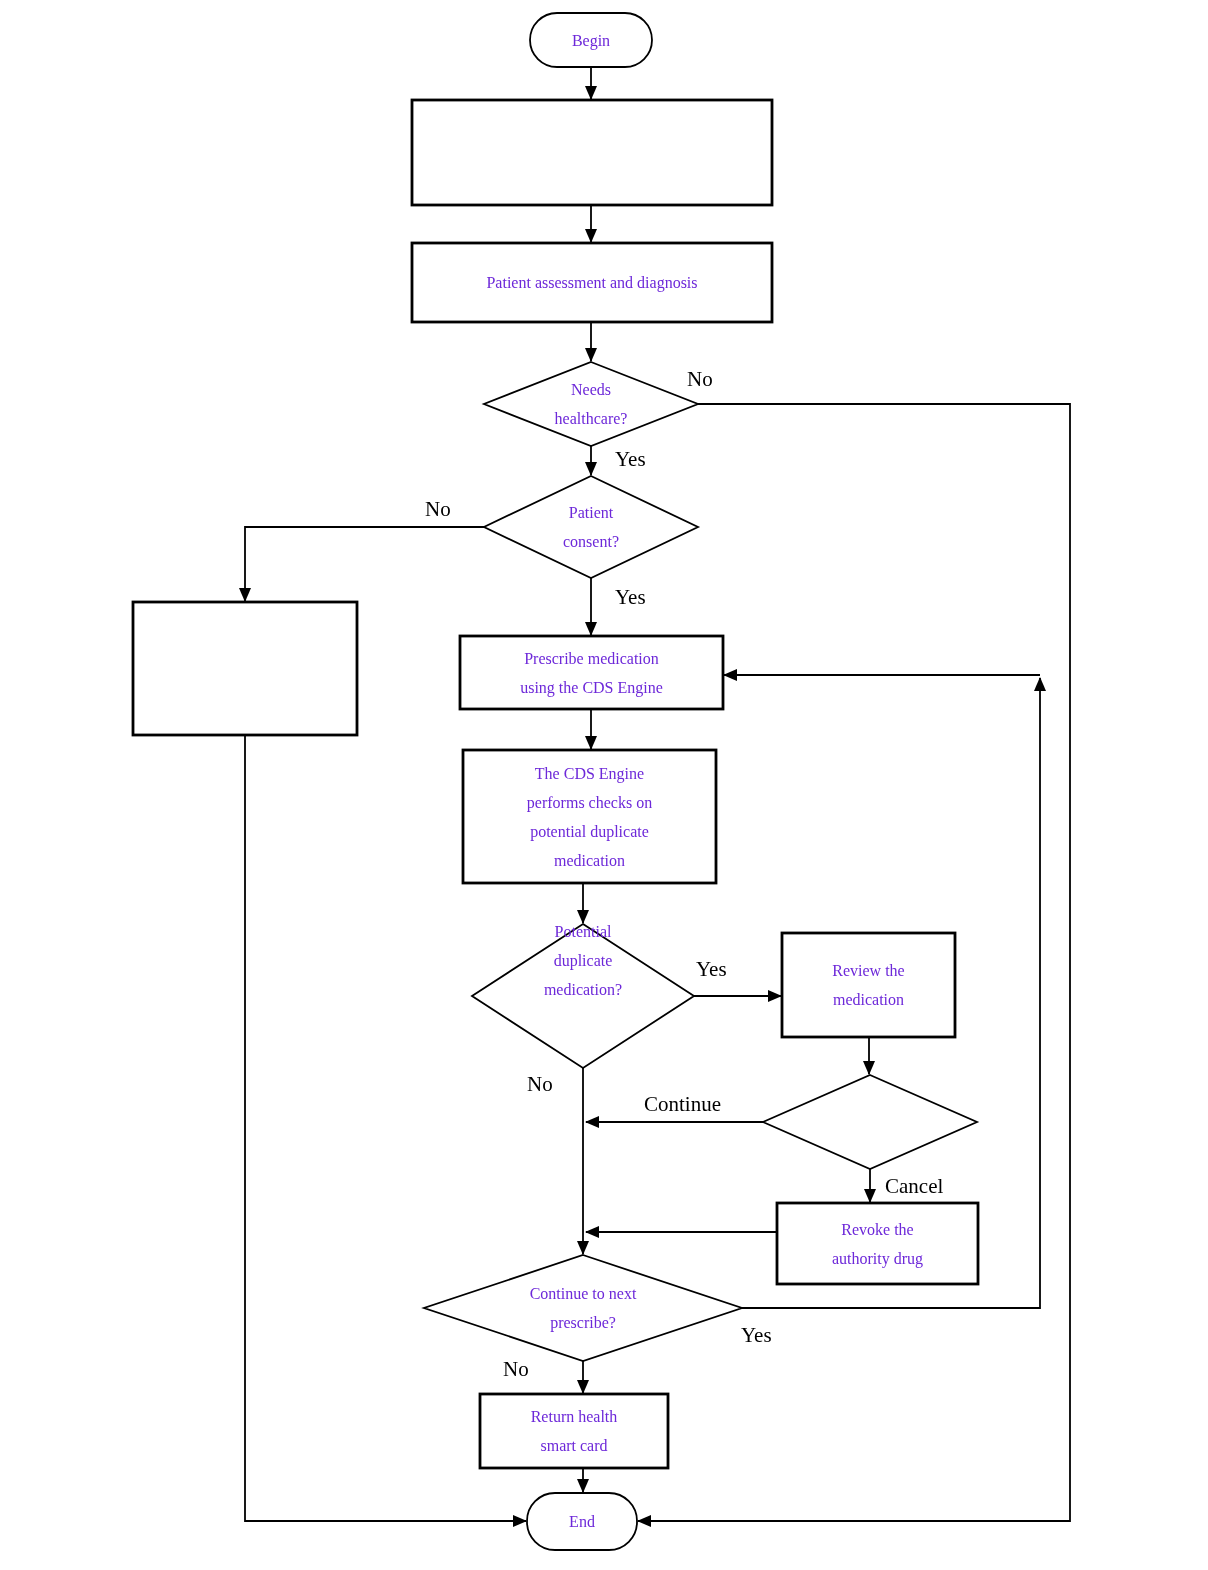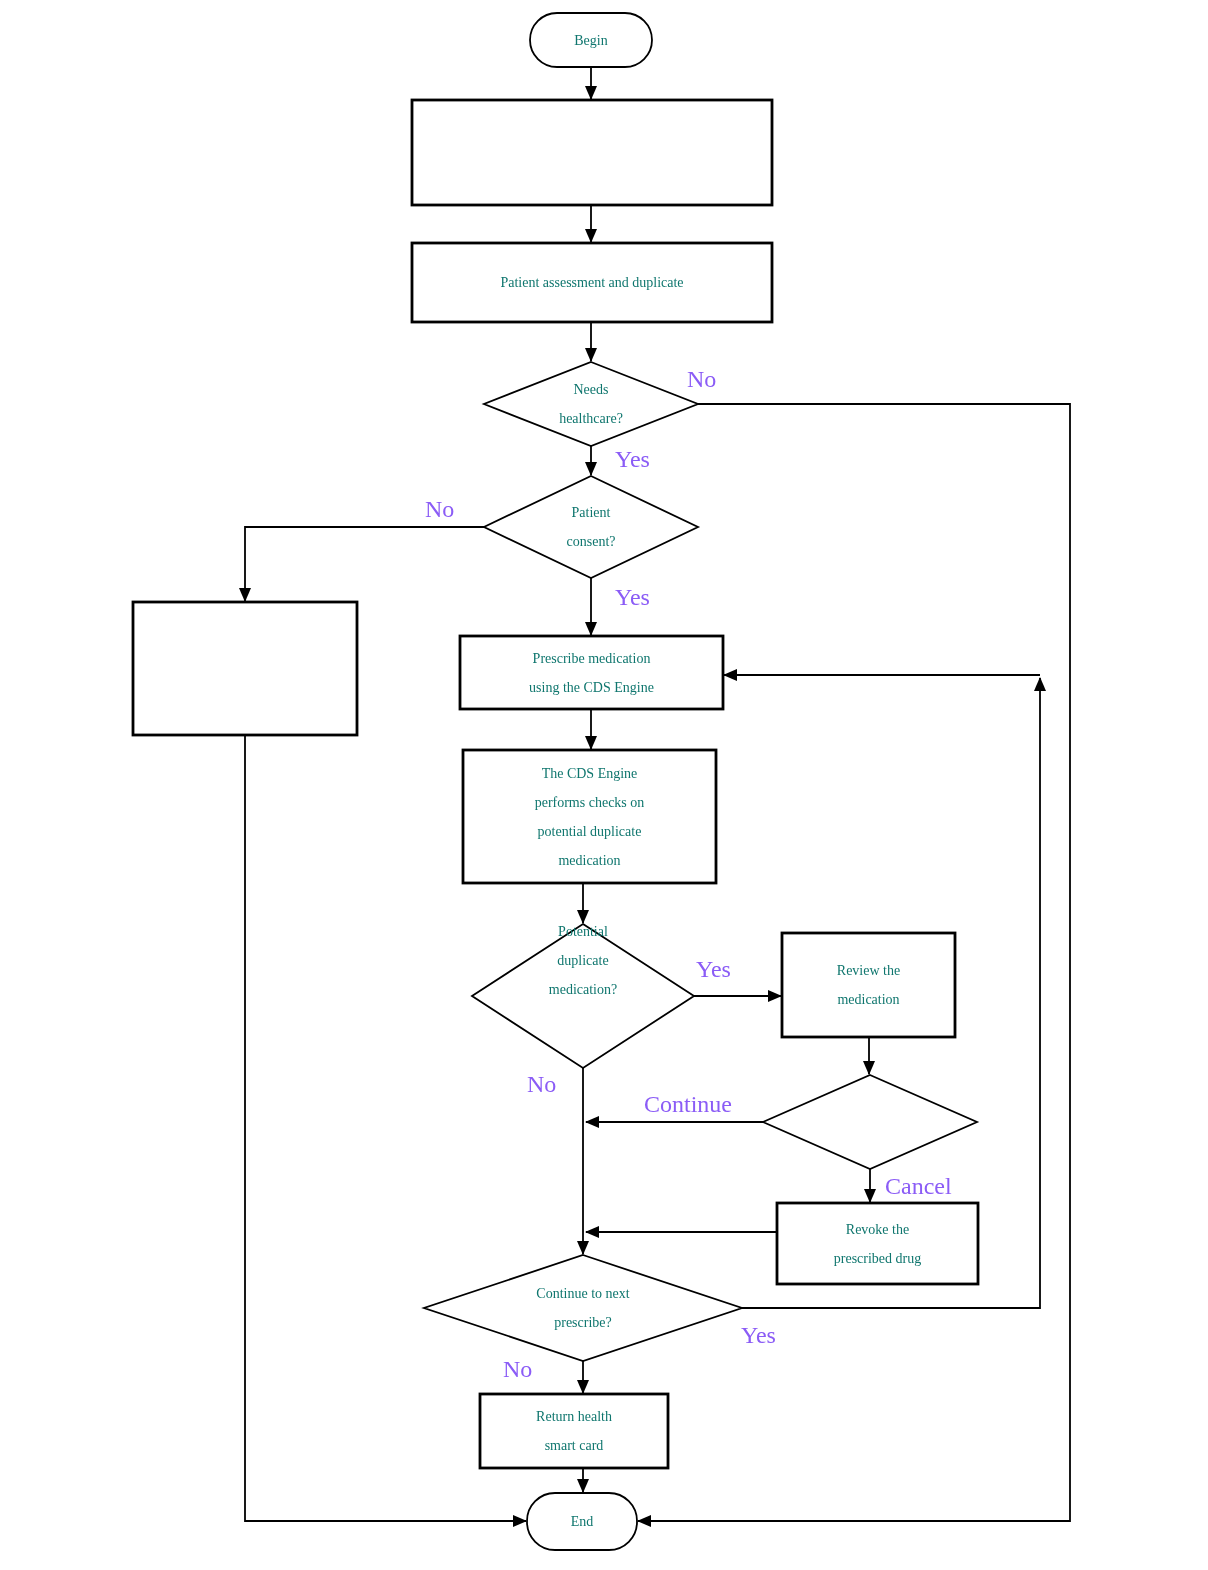--- a/index.html
+++ b/index.html
@@ -22,31 +22,31 @@
     width: 1208px;
     height: 1570px;
   }
   .node-label {
     position: absolute;
     display: flex;
     align-items: center;
     justify-content: center;
     text-align: center;
     white-space: pre-line;
-    font-size: 14px;
+    font-size: 16px;
     line-height: 29px;
-    color: #0f766e;
+    color: #6d28d9;
     pointer-events: none;
   }
   .edge-label {
     position: absolute;
-    font-size: 24px;
+    font-size: 21px;
     line-height: 24px;
     white-space: nowrap;
-    color: #8b5cf6;
+    color: #000000;
     pointer-events: none;
   }
   .shape {
     fill: #ffffff;
     stroke: #000000;
   }
   .proc { stroke-width: 2.8; }
   .thin { stroke-width: 1.8; }
   .edge {
     fill: none;
@@ -98,38 +98,38 @@
     <polygon class="shape thin" points="583,924 694,996 583,1068 472,996"></polygon>
     <rect class="shape proc" x="782" y="933" width="173" height="104"></rect>
     <polygon class="shape thin" points="870,1075 977,1122 870,1169 763,1122"></polygon>
     <rect class="shape proc" x="777" y="1203" width="201" height="81"></rect>
     <polygon class="shape thin" points="583,1255 742,1308 583,1361 424,1308"></polygon>
     <rect class="shape proc" x="480" y="1394" width="188" height="74"></rect>
     <rect class="shape thin" x="527" y="1493" width="110" height="57" rx="28" ry="28"></rect>
   </svg>
 
   <div class="node-label" style="left:530px; top:13px; width:122px; height:54px;">Begin</div>
-  <div class="node-label" style="left:412px; top:243px; width:360px; height:79px;">Patient assessment and duplicate</div>
+  <div class="node-label" style="left:412px; top:243px; width:360px; height:79px;">Patient assessment and diagnosis</div>
   <div class="node-label" style="left:484px; top:362px; width:214px; height:84px;">Needs
 healthcare?</div>
   <div class="node-label" style="left:484px; top:476px; width:214px; height:102px;">Patient
 consent?</div>
   <div class="node-label" style="left:460px; top:636px; width:263px; height:73px;">Prescribe medication
 using the CDS Engine</div>
   <div class="node-label" style="left:463px; top:750px; width:253px; height:133px;">The CDS Engine
 performs checks on
 potential duplicate
 medication</div>
   <div class="node-label" style="left:472px; top:888px; width:222px; height:144px;">Potential
 duplicate
 medication?</div>
   <div class="node-label" style="left:782px; top:933px; width:173px; height:104px;">Review the
 medication</div>
   <div class="node-label" style="left:777px; top:1203px; width:201px; height:81px;">Revoke the
-prescribed drug</div>
+authority drug</div>
   <div class="node-label" style="left:424px; top:1255px; width:318px; height:106px;">Continue to next
 prescribe?</div>
   <div class="node-label" style="left:480px; top:1394px; width:188px; height:74px;">Return health
 smart card</div>
   <div class="node-label" style="left:527px; top:1493px; width:110px; height:57px;">End</div>
 
   <div class="edge-label" style="left:687px; top:367px;">No</div>
   <div class="edge-label" style="left:615px; top:447px;">Yes</div>
   <div class="edge-label" style="left:425px; top:497px;">No</div>
   <div class="edge-label" style="left:615px; top:585px;">Yes</div>

